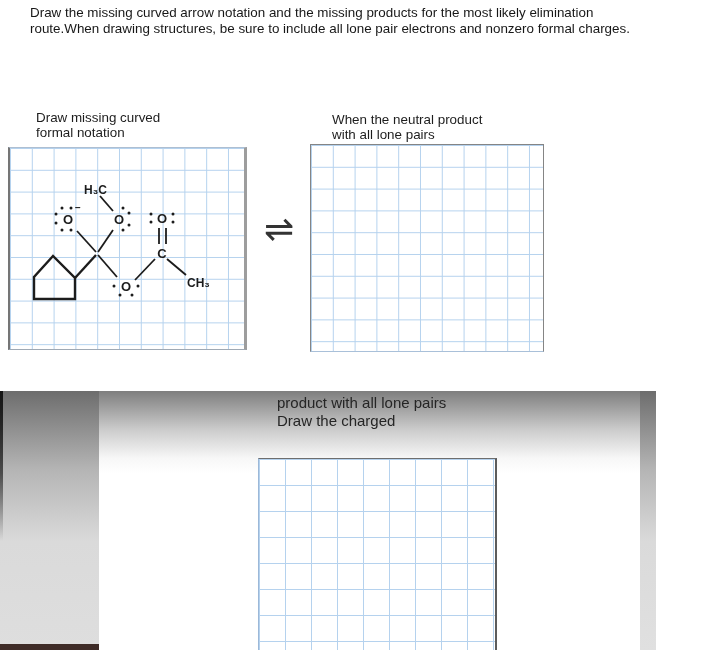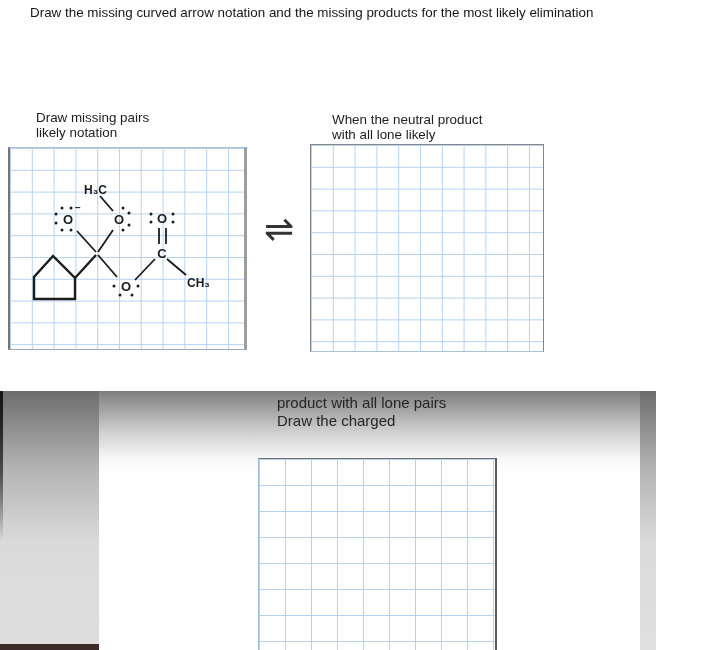--- a/index.html
+++ b/index.html
@@ -65,25 +65,26 @@
 
   .mol-text{font-family:"Liberation Sans","DejaVu Sans",sans-serif;font-weight:700;fill:#1c1c1c;}
 </style>
 </head>
 <body>
 
 <div class="page">
 
   <div class="instructions">
     <div>Draw the missing curved arrow notation and the missing products for the most likely elimination</div>
+    <div>route.When drawing structures, be sure to include all lone pair electrons and nonzero formal charges.</div>
   </div>
 
   <div class="panel-label label-arrow">
-    <div>Draw missing pairs</div>
-    <div>likely notation</div>
+    <div>Draw missing curved</div>
+    <div>formal notation</div>
   </div>
 
   <div class="sketch-canvas canvas-arrow">
     <svg width="234" height="201" viewBox="0 0 234 201">
 
       <g stroke="#1c1c1c" stroke-width="2.4" fill="none" stroke-linejoin="miter">
         <path d="M43,108 L24,129 L24,151 L65,151 L65,130 Z"></path>
         <path d="M65,130 L86,107"></path>
       </g>
 
@@ -131,21 +132,21 @@
         <circle cx="163" cy="66" r="1.5"></circle>
           <circle cx="163" cy="74" r="1.5"></circle>
       </g>
     </svg>
   </div>
 
   <div class="equilibrium">⇌</div>
 
   <div class="panel-label label-neutral">
     <div>When the neutral product</div>
-    <div>with all lone likely</div>
+    <div>with all lone pairs</div>
   </div>
   <div class="sketch-canvas canvas-neutral"></div>
 
   <div class="strip-left"></div>
   <div class="center-grad"></div>
   <div class="strip-right"></div>
   <div class="edge-dark"></div>
   <div class="footer-bar"></div>
 
   <div class="label-charged">

